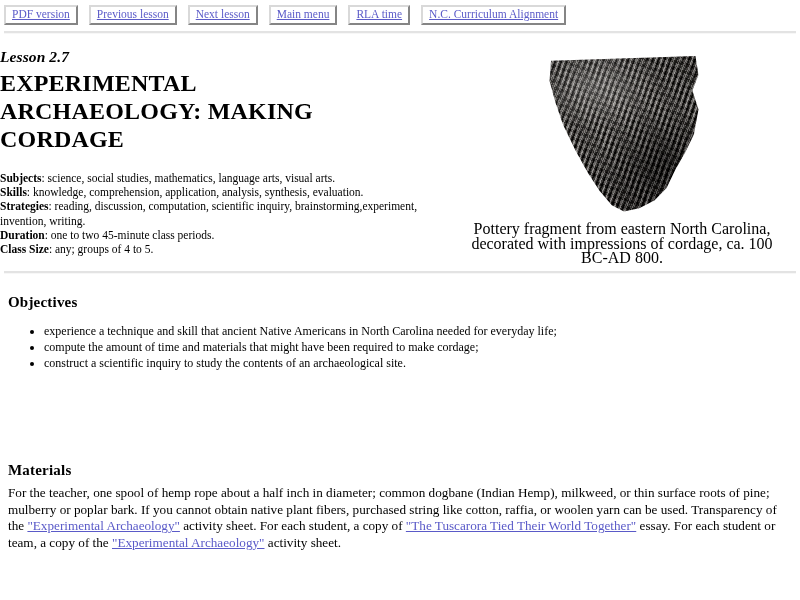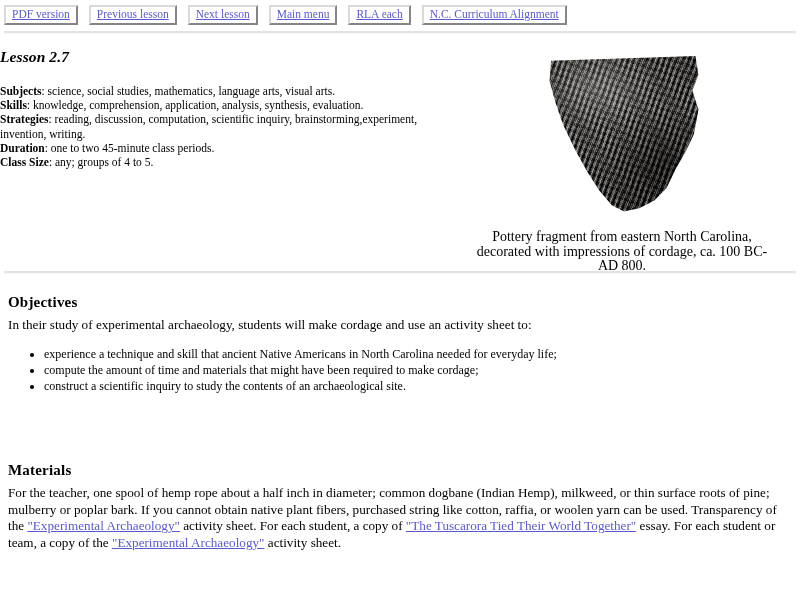--- a/index.html
+++ b/index.html
@@ -138,23 +138,23 @@
   .shard::after {
     content: "";
     position: absolute;
     inset: 0;
     background:
       radial-gradient(ellipse 60% 40% at 30% 18%, rgba(255,255,255,0.18), rgba(255,255,255,0) 70%),
       radial-gradient(ellipse 50% 50% at 75% 70%, rgba(0,0,0,0.35), rgba(0,0,0,0) 75%);
     clip-path: inherit;
   }
   .caption {
-    font-size: 14px;
+    font-size: 16px;
     line-height: 14.5px;
-    margin: 12px 18px;
+    margin: 4px 18px;
   }
 
   
   .section {
     padding: 0 8px;
     margin-top: 12px;
   }
   h2.sec-head {
     font-size: 15px;
     font-weight: bold;
@@ -186,29 +186,30 @@
 </head>
 <body>
 
 <div class="page">
 
   <div class="navbar">
     <div class="nav-btn"><span>PDF version</span></div>
     <div class="nav-btn"><span>Previous lesson</span></div>
     <div class="nav-btn"><span>Next lesson</span></div>
     <div class="nav-btn"><span>Main menu</span></div>
-    <div class="nav-btn"><span>RLA each</span></div>
+    <div class="nav-btn"><span>RLA time</span></div>
     <div class="nav-btn"><span>N.C. Curriculum Alignment</span></div>
   </div>
 
   <hr class="rule">
 
   <div class="header-area">
 
     <div class="lesson-num">Lesson 2.7</div>
+    <h1 class="main-title">EXPERIMENTAL ARCHAEOLOGY: MAKING CORDAGE</h1>
 
     <div class="meta">
       <div><b>Subjects</b><span>: science, social studies, mathematics, language arts, visual arts.</span></div>
       <div><b>Skills</b><span>: knowledge, comprehension, application, analysis, synthesis, evaluation.</span></div>
       <div><b>Strategies</b><span>: reading, discussion, computation, scientific inquiry, brainstorming,experiment, invention, writing.</span></div>
       <div><b>Duration</b><span>: one to two 45-minute class periods.</span></div>
       <div><b>Class Size</b><span>: any; groups of 4 to 5.</span></div>
     </div>
 
     <div class="figure">
@@ -217,21 +218,20 @@
       </div>
       <div class="caption">Pottery fragment from eastern North Carolina, decorated with impressions of cordage, ca. 100 BC-AD 800.</div>
     </div>
 
   </div>
 
   <hr class="rule2">
 
   <div class="section objectives-block">
     <h2 class="sec-head">Objectives</h2>
-    <p class="body">In their study of experimental archaeology, students will make cordage and use an activity sheet to:</p>
     <ul class="objectives">
       <li>experience a technique and skill that ancient Native Americans in North Carolina needed for everyday life;</li>
       <li>compute the amount of time and materials that might have been required to make cordage;</li>
       <li>construct a scientific inquiry to study the contents of an archaeological site.</li>
     </ul>
   </div>
 
   <div class="section materials-block">
     <h2 class="sec-head">Materials</h2>
     <p class="body"><span>For the teacher, one spool of hemp rope about a half inch in diameter; common dogbane (Indian Hemp), milkweed, or thin surface roots of pine; mulberry or poplar bark. If you cannot obtain native plant fibers, purchased string like cotton, raffia, or woolen yarn can be used. Transparency of the </span><a class="inline-link">"Experimental Archaeology"</a><span> activity sheet. For each student, a copy of </span><a class="inline-link">"The Tuscarora Tied Their World Together"</a><span> essay. For each student or team, a copy of the </span><a class="inline-link">"Experimental Archaeology"</a><span> activity sheet.</span></p>

